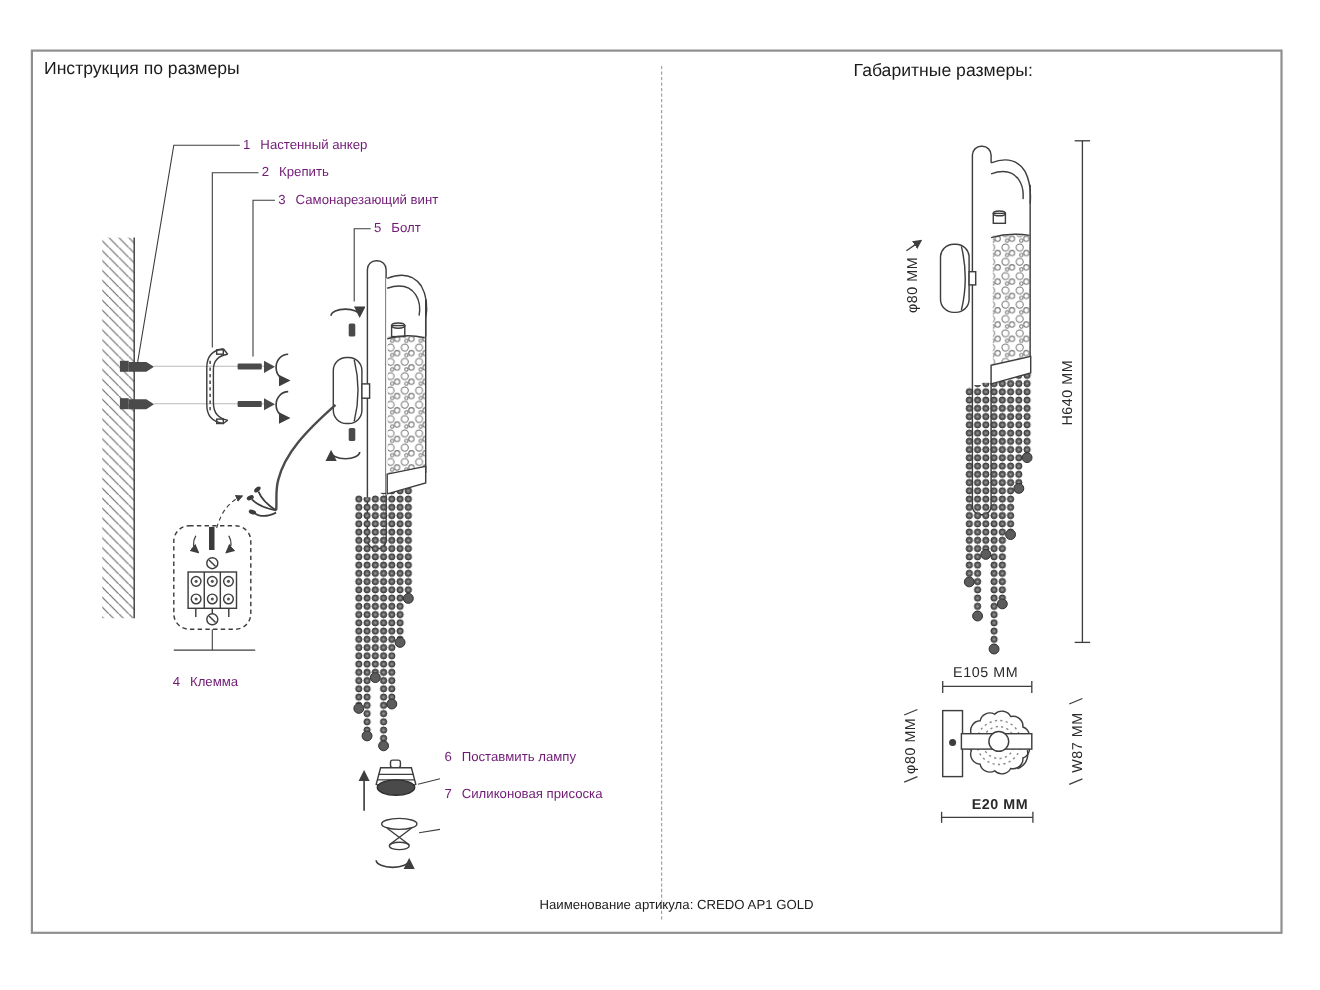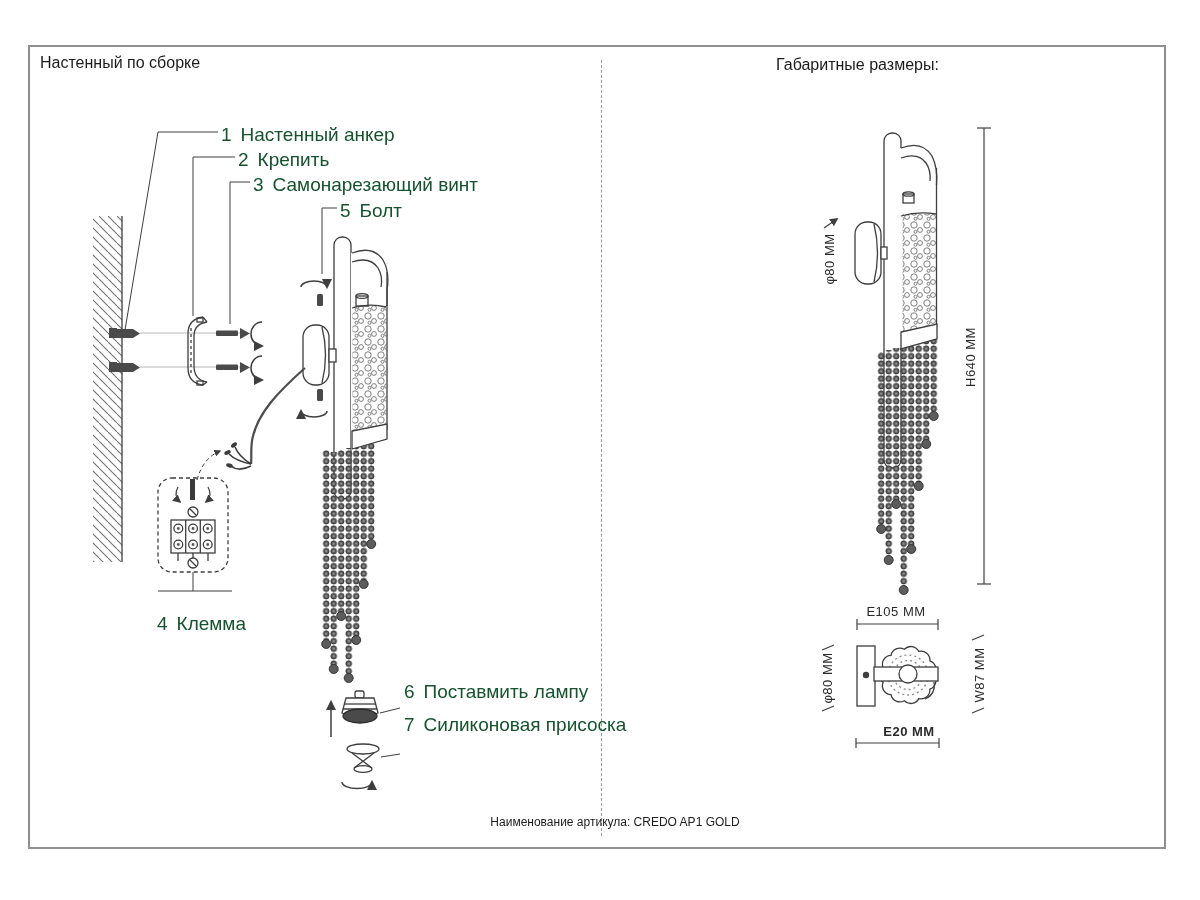--- a/index.html
+++ b/index.html
@@ -4,21 +4,21 @@
 <style>
   html,body{margin:0;padding:0;background:#ffffff;}
   #page{position:relative;width:1200px;height:900px;background:#ffffff;overflow:hidden;
         font-family:"Liberation Sans",sans-serif;color:#1c1c1c;}
   #frame{position:absolute;left:28px;top:45px;width:1138px;height:804px;
          border:2px solid #8f8f8f;box-sizing:border-box;}
   #divider{position:absolute;left:601px;top:60px;height:776px;width:0;
            border-left:1px dashed #9a9a9a;}
   .txt{position:absolute;white-space:nowrap;}
   .title{font-size:16px;color:#1b1b1b;}
-  .part{font-size:19px;color:#14532d;}
+  .part{font-size:12px;color:#701a75;}
   .part .num{display:inline-block;margin-right:9px;}
   .dim{font-size:13px;color:#2a2a2a;letter-spacing:.5px;transform:translate(-50%,-50%);}
   .dim.rot{transform:translate(-50%,-50%) rotate(-90deg);}
   .article{font-size:12px;transform:translate(-50%,-50%);}
   svg{position:absolute;left:0;top:0;}
 </style>
 </head>
 <body>
 
 <div id="page">
@@ -278,21 +278,21 @@
         <line x1="822" y1="650" x2="834" y2="645" stroke-width="1.2"></line>
         <line x1="822" y1="711" x2="834" y2="706" stroke-width="1.2"></line>
         <line x1="856" y1="743" x2="939" y2="743" stroke-width="1.2"></line>
         <line x1="856" y1="738" x2="856" y2="748" stroke-width="1.2"></line>
         <line x1="939" y1="738" x2="939" y2="748" stroke-width="1.2"></line>
       </g>
 
     </g>
   </svg>
 
-  <div class="txt title" style="left:40px;top:54px;">Настенный по сборке</div>
+  <div class="txt title" style="left:40px;top:54px;">Инструкция по размеры</div>
   <div class="txt title" style="left:776px;top:56px;">Габаритные размеры:</div>
 
   <div class="txt part" style="left:221px;top:124px;">
     <span class="num">1</span><span>Настенный анкер</span>
   </div>
   <div class="txt part" style="left:238px;top:149px;text-align:right;">
     <span class="num">2</span><span>Крепить</span>
   </div>
   <div class="txt part" style="left:253px;top:174px;text-align:right;">
     <span class="num">3</span><span>Самонарезающий винт</span>

